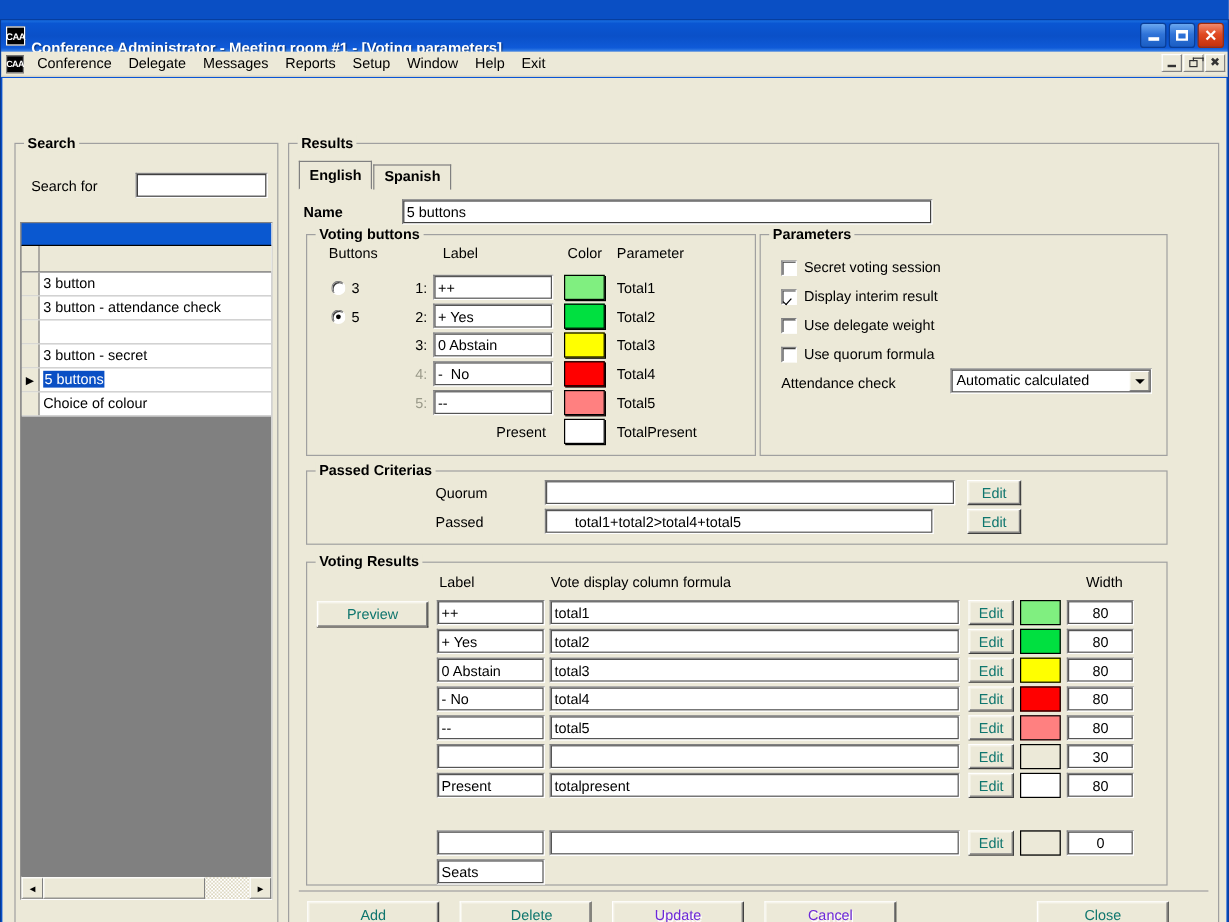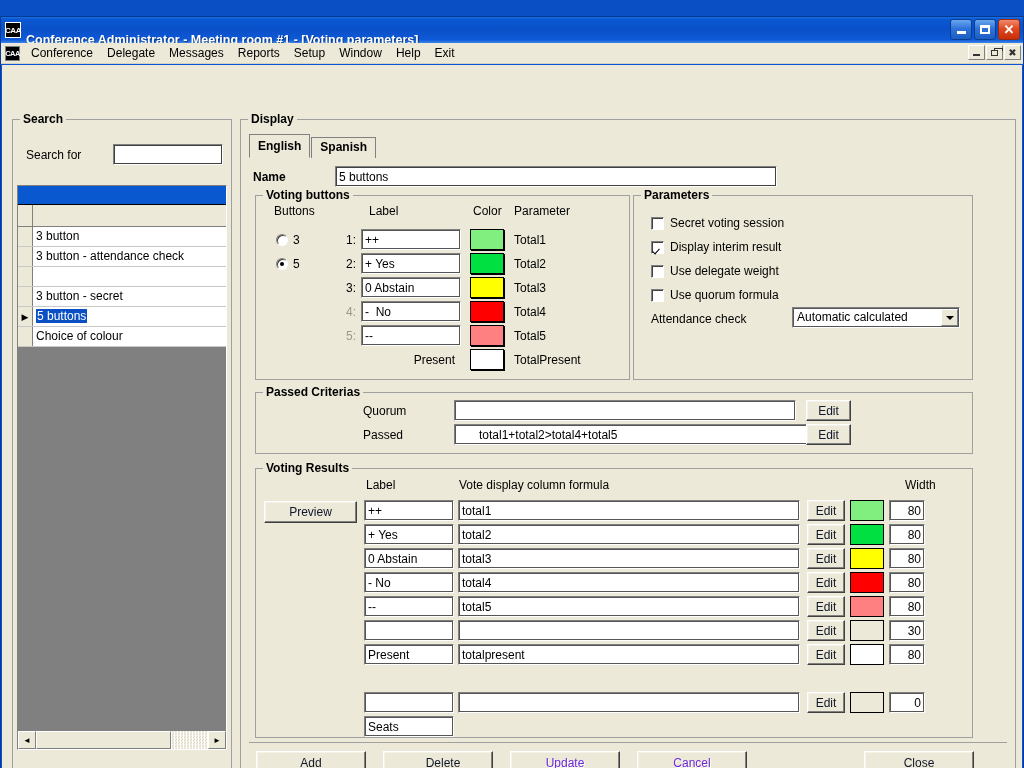--- a/index.html
+++ b/index.html
@@ -220,30 +220,30 @@
     display: flex; align-items: center; justify-content: center;
   }
   .arr-down { width:0;height:0;border-left:4px solid transparent;border-right:4px solid transparent;border-top:4px solid #000;}
 
   
   #passed-group { left: 14px; top: 272px; width: 718px; height: 62px; }
   .btn {
     background: #ece9d8; border: 1px solid;
     border-color: #fff #404040 #404040 #fff;
     box-shadow: inset -1px -1px 0 #808080, inset 1px 1px 0 #f5f3e8;
-    font-size: 12px; color: #0f172a; display: flex;
+    font-size: 12px; color: #0f766e; display: flex;
     align-items: center; justify-content: center;
     font-family: "Liberation Sans", sans-serif;
   }
   .btn.disabled { color: #6d28d9; text-shadow: 1px 1px 0 #fff; }
 
   
   #results-group { left: 14px; top: 348px; width: 718px; height: 270px; }
   .res-row { position: absolute; display: flex; align-items: center; }
-  .width-box { width: 36px; text-align: right; }
+  .width-box { width: 56px; text-align: center; }
 
   
   .bottom-sep { position: absolute; left: 8px; top: 622px; width: 758px; height: 1px; background: #a0a0a0; }
   .bottom-btn { position: absolute; height: 24px; }
 </style>
 </head>
 <body>
 
 <div id="app-window">
 
@@ -328,21 +328,21 @@
         <div class="grid-scroll">
           <div class="sb-btn">◄</div>
           <div class="sb-thumb"></div>
           <div class="sb-track"></div>
           <div class="sb-btn">►</div>
         </div>
       </div>
     </div>
 
     <div class="groupbox" id="details-panel">
-      <div class="gb-title">Display</div>
+      <div class="gb-title">Results</div>
 
       <div class="tabs">
         <div class="tab active">English</div>
         <div class="tab">Spanish</div>
       </div>
 
       <div id="name-label">Name</div>
       <input id="name-input" type="text" value="5 buttons" style="">
 
       <div class="groupbox" id="voting-buttons-group">
@@ -446,21 +446,21 @@
       </div>
 
       <div class="groupbox" id="passed-group">
         <div class="gb-title plain">Passed Criterias</div>
 
         <div class="label" style="position:absolute;left:107px;top:11px;">Quorum</div>
         <input class="txtbox" style="position: absolute; left: 198px; top: 7px; width: 342px;" value="">
         <div class="btn" style="position:absolute;left:550px;top:7px;width:45px;height:21px;">Edit</div>
 
         <div class="label" style="position:absolute;left:107px;top:35px;">Passed</div>
-        <input class="txtbox" style="position: absolute; left: 198px; top: 31px; width: 378px; padding-left: 24px;" value="total1+total2&gt;total4+total5">
+        <input class="txtbox" style="position: absolute; left: 198px; top: 31px; width: 324px; padding-left: 24px;" value="total1+total2&gt;total4+total5">
         <div class="btn" style="position:absolute;left:550px;top:31px;width:45px;height:21px;">Edit</div>
       </div>
 
       <div class="groupbox" id="results-group">
         <div class="gb-title">Voting Results</div>
 
         <div class="col-head" style="left:110px;top:9px;">Label</div>
         <div class="col-head" style="left:203px;top:9px;">Vote display column formula</div>
         <div class="col-head" style="left:649px;top:9px;">Width</div>
 

